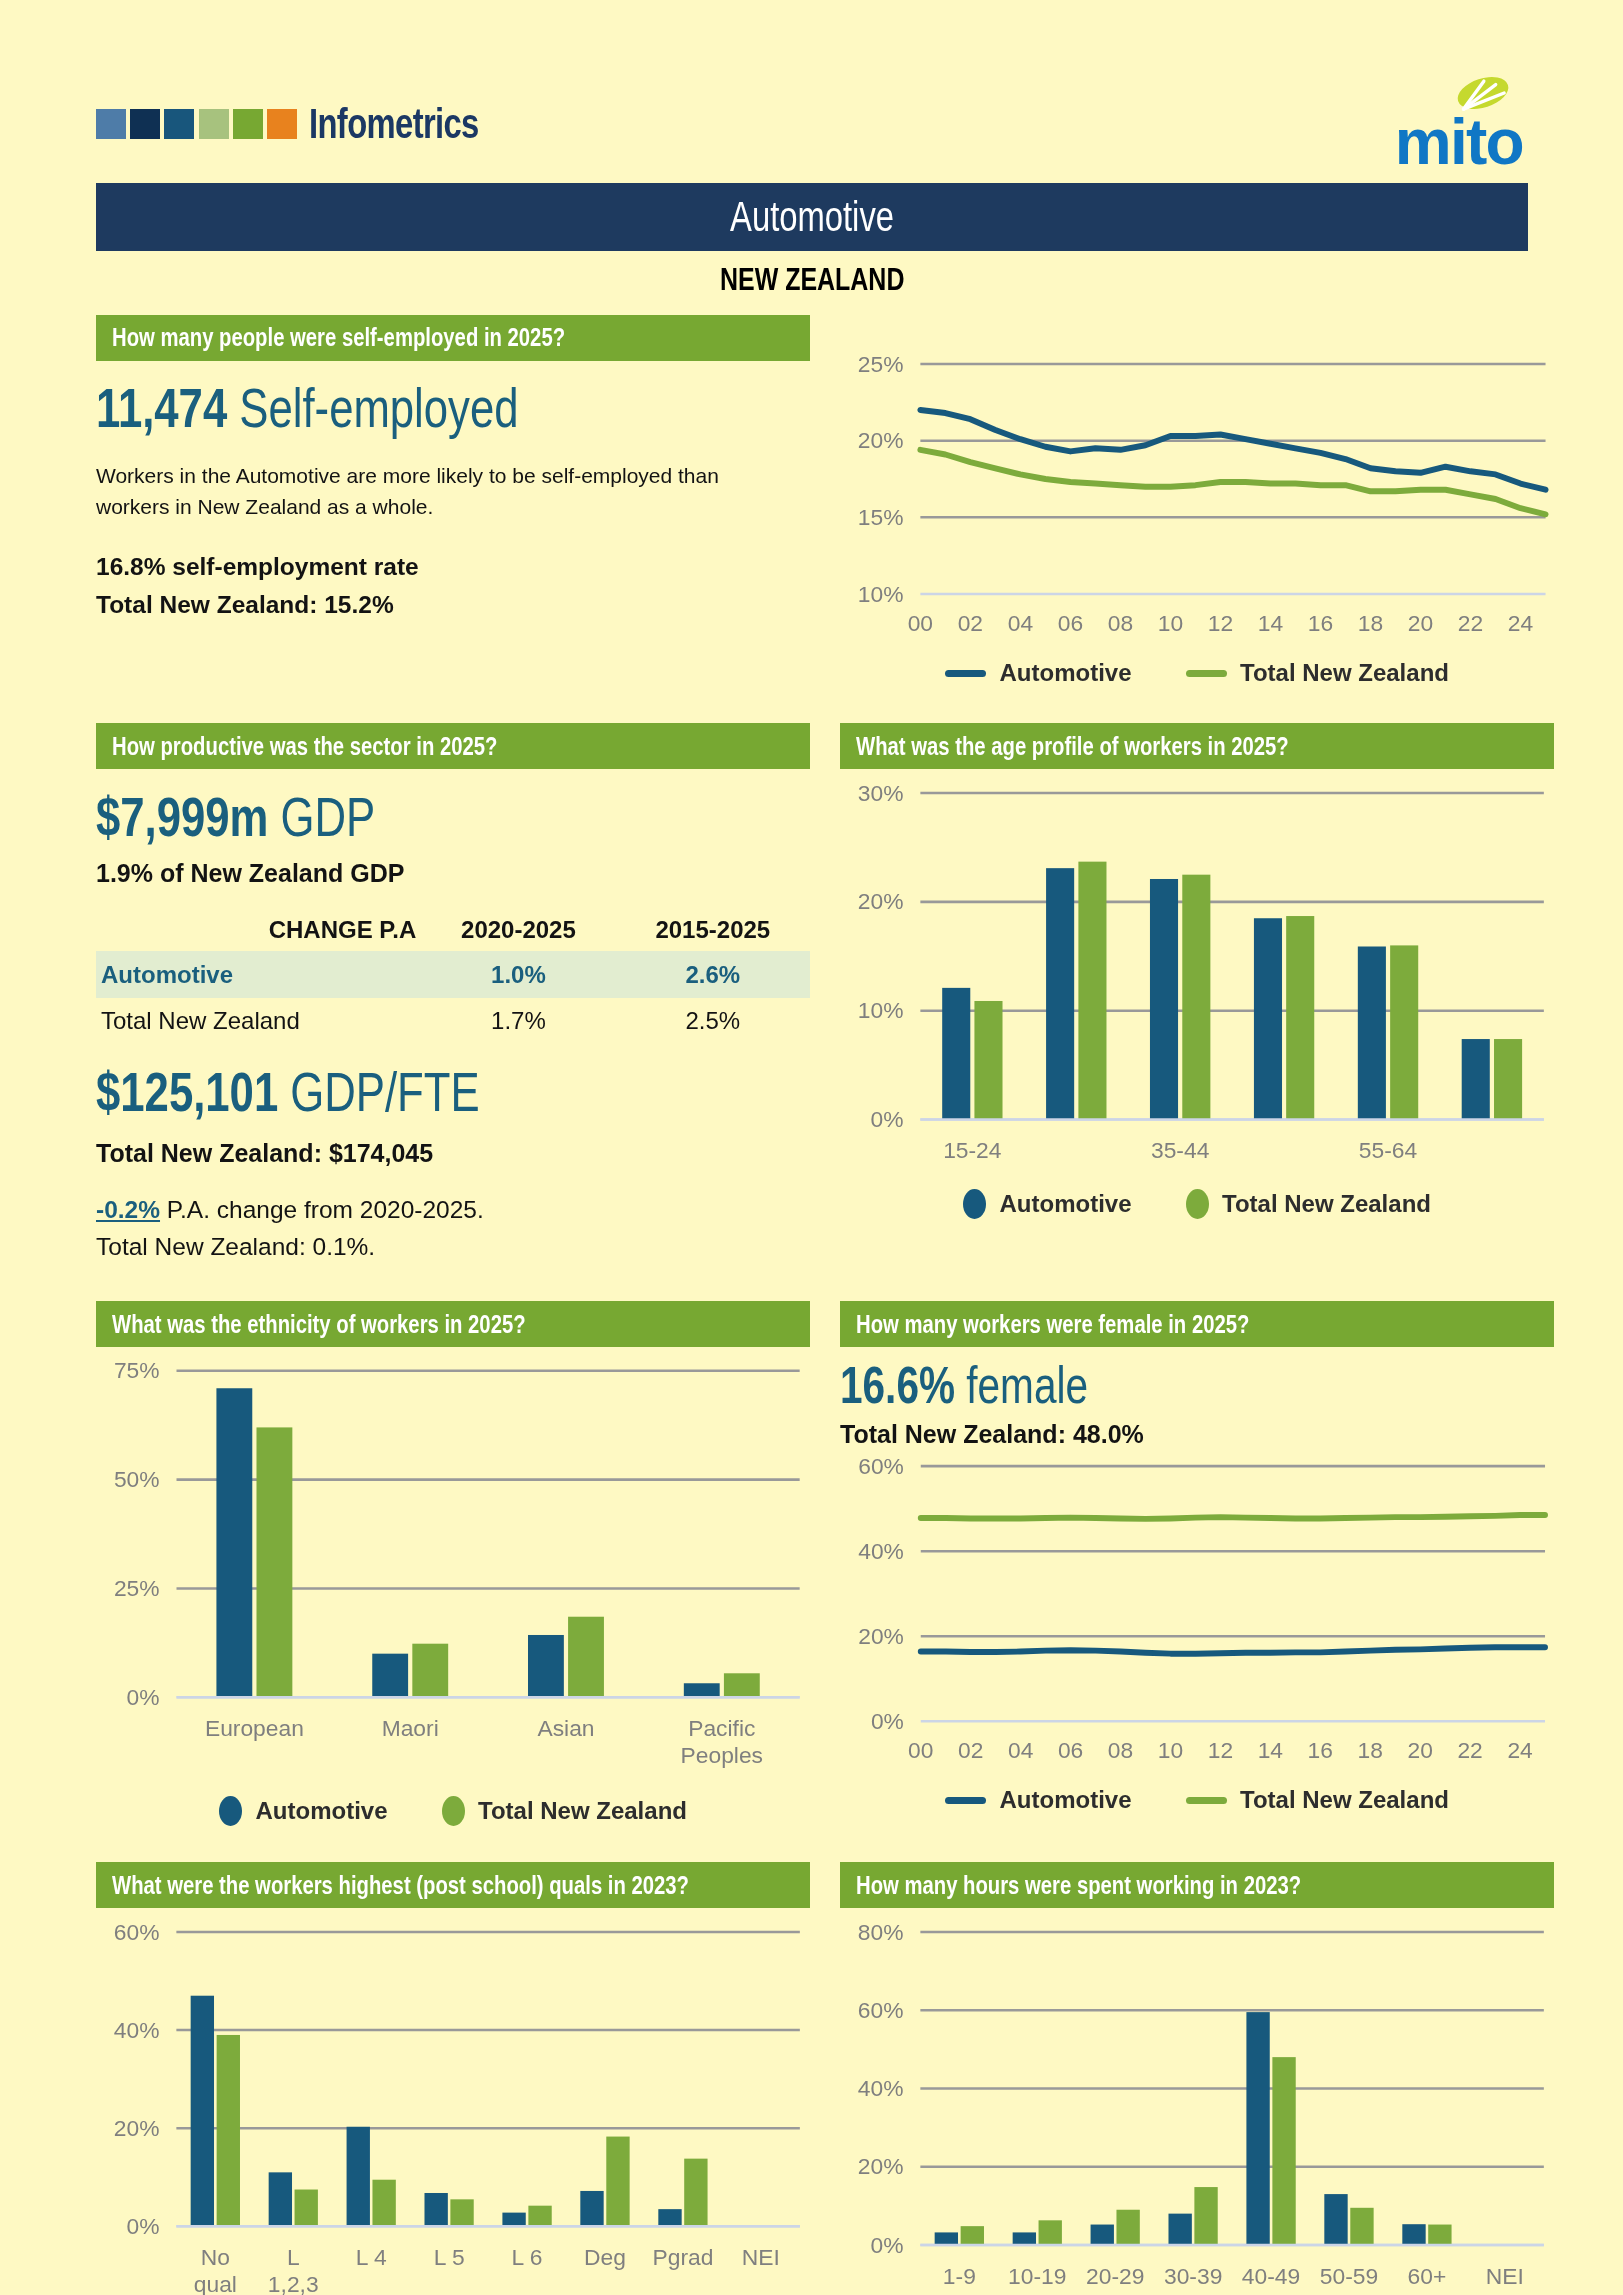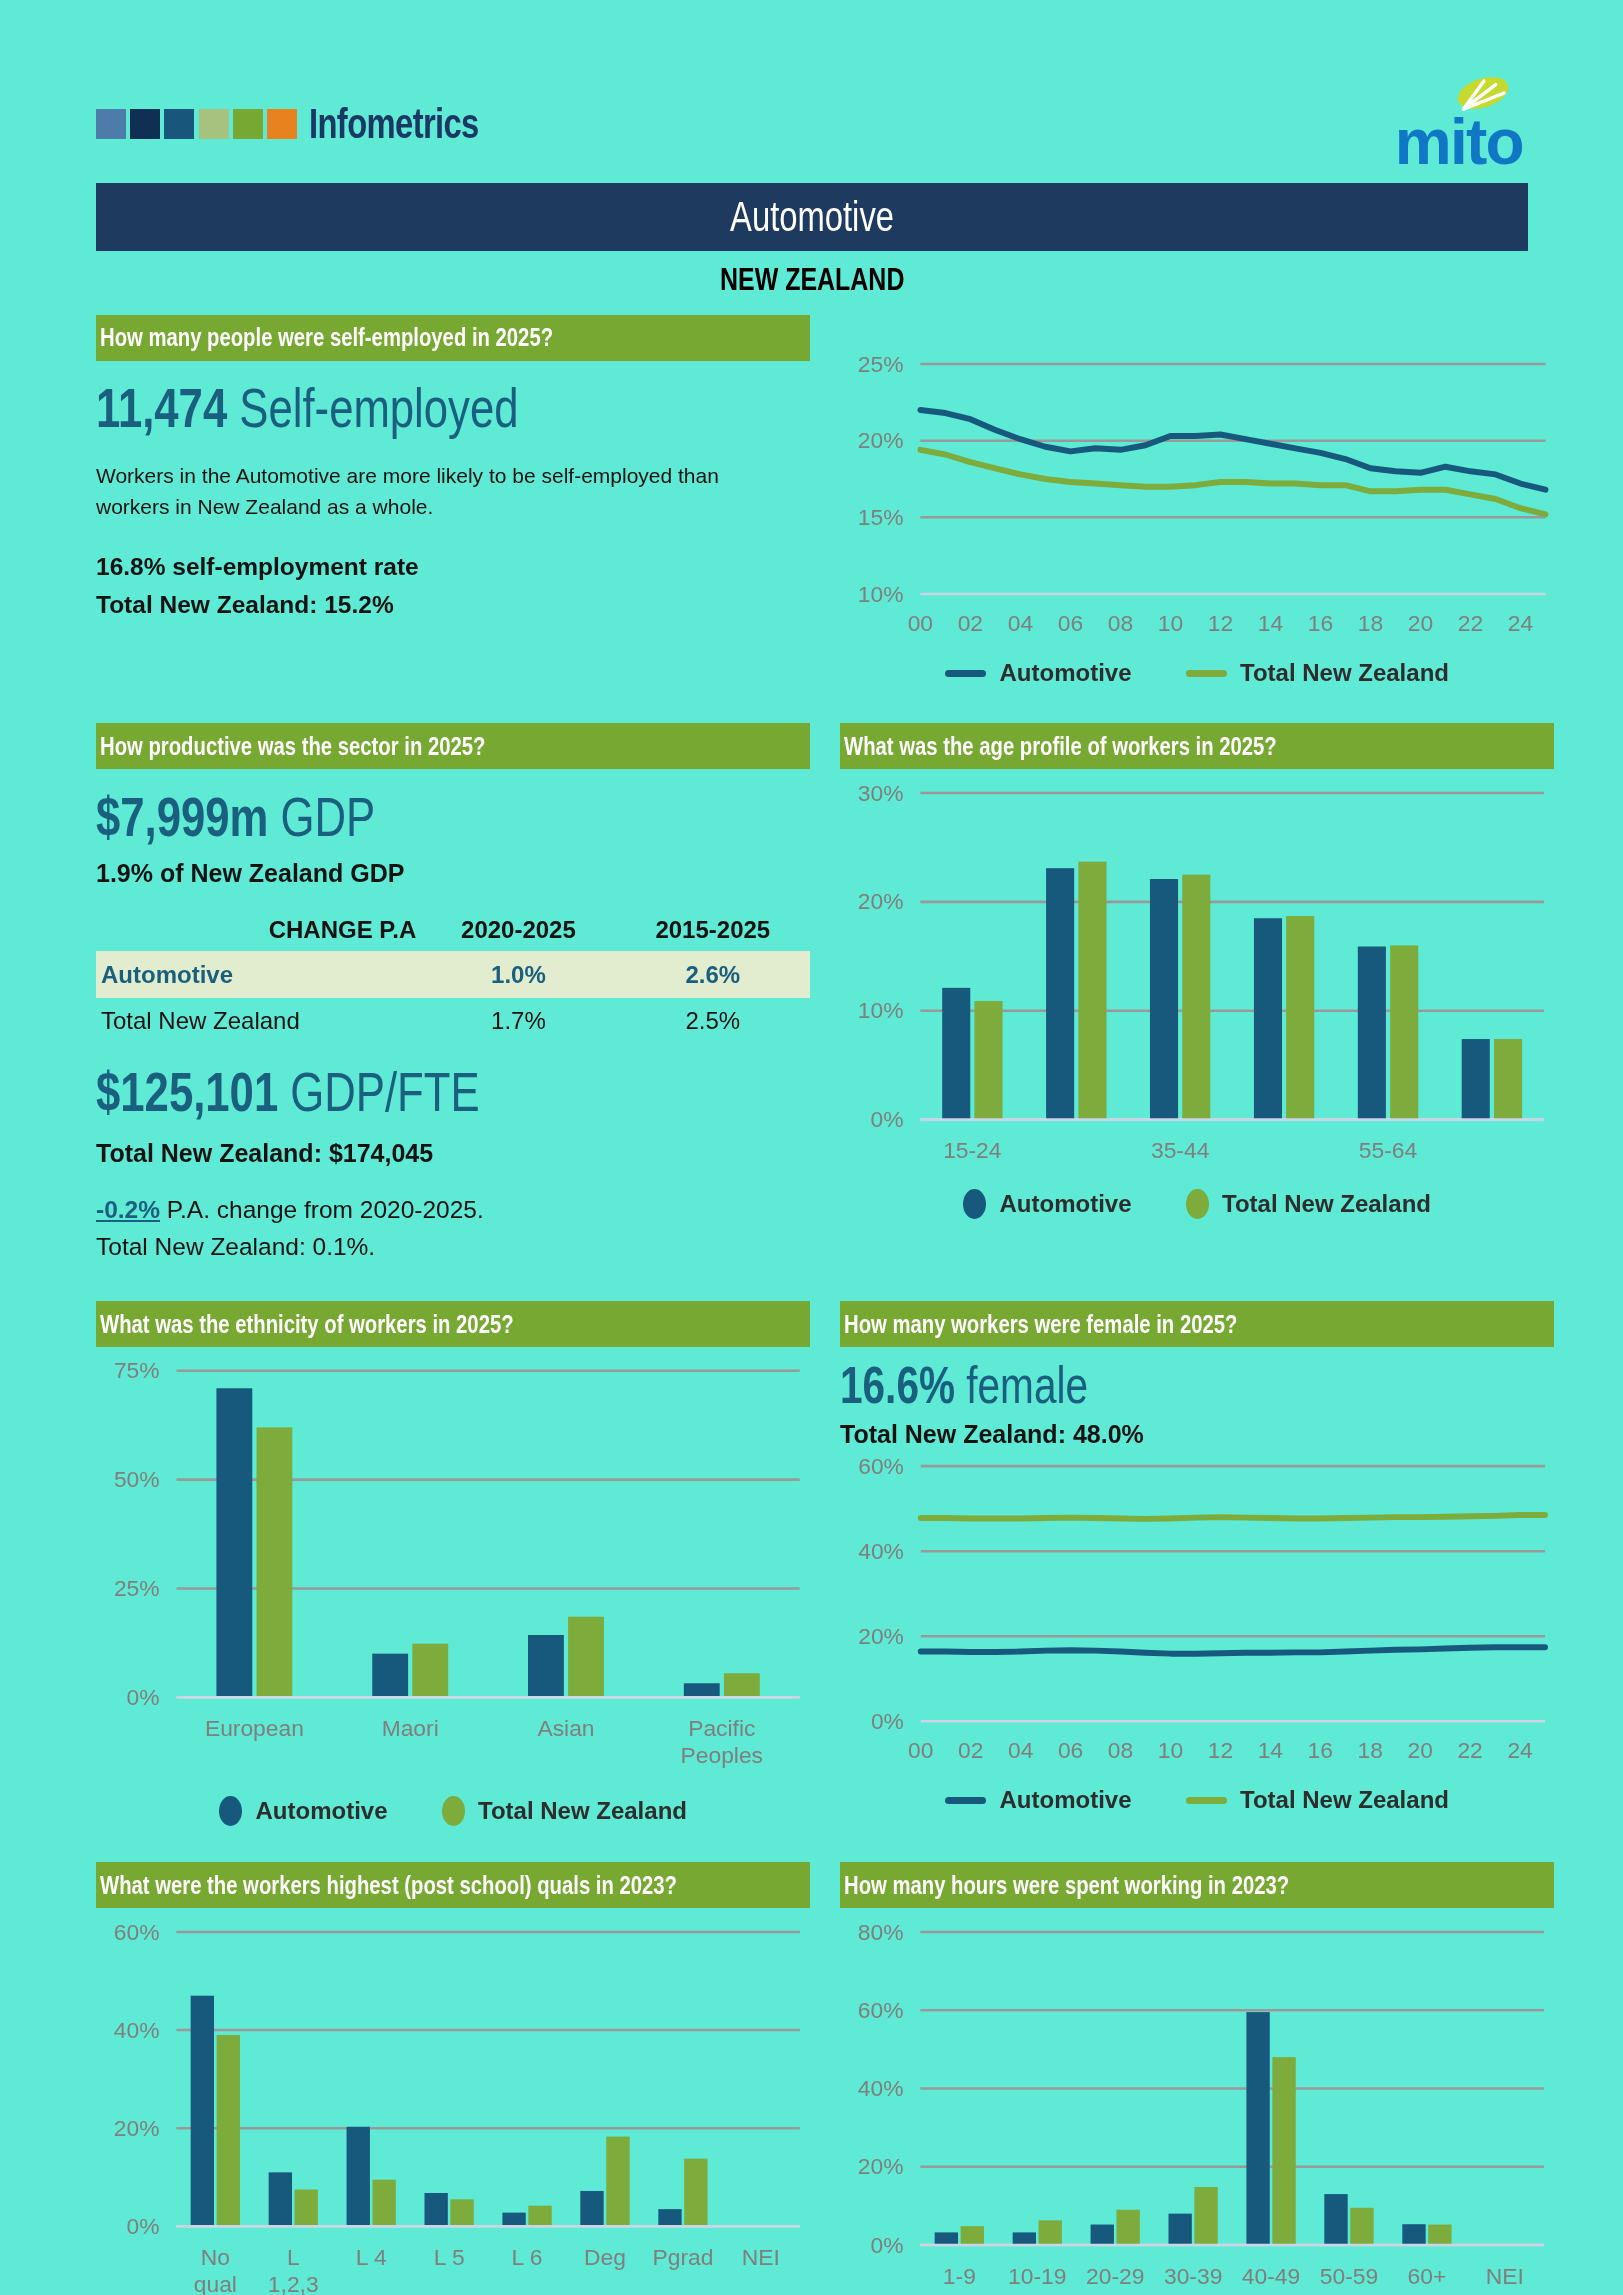--- a/index.html
+++ b/index.html
@@ -1,37 +1,37 @@
 <!DOCTYPE html>
 <html style="font-size:13.5px"><head>
 <meta charset="utf-8">
 <style>
   html,body{margin:0;padding:0;background:#fff;}
   body{font-family:"Liberation Sans",sans-serif;color:#111;}
-  .page{width:1624px;height:2295px;position:relative;background:#5eead4;overflow:hidden;}
+  .page{width:1624px;height:2295px;position:relative;background:#fef9c3;overflow:hidden;}
   .cond{display:inline-block;transform:scaleX(0.78);transform-origin:left center;white-space:nowrap;}
   .cond-c{display:inline-block;transform:scaleX(0.78);transform-origin:center center;white-space:nowrap;}
 
   .top{margin:78px 96px 0;height:91px;display:flex;justify-content:space-between;align-items:center;}
   .logo-info{display:flex;align-items:center;gap:12px;}
   .squares{display:flex;gap:4.2px;}
   .sq{width:30px;height:30px;display:inline-block;}
   .info-word{font-size:42px;font-weight:700;color:#1b3864;letter-spacing:-0.8px;}
   .logo-mito{position:relative;height:91px;display:flex;align-items:flex-end;padding-right:5px;}
   .mito-word{font-size:64px;font-weight:700;color:#1077c5;line-height:0.85;letter-spacing:-1.7px;}
   .leaf{position:absolute;top:-8.5px;right:12px;}
 
   .banner{margin:13.5px 96px 0;height:68px;background:#1e3a5f;display:flex;align-items:center;justify-content:center;}
   .banner-text{color:#fff;font-size:42px;font-weight:500;}
   .region{margin-top:10px;text-align:center;}
   .region-text{font-size:32px;font-weight:700;color:#000;}
 
   .grid{margin:17px 96px 0;display:grid;grid-template-columns:714px 714px;column-gap:30px;row-gap:36px;align-items:start;}
 
-  .sec-h{background:#77a832;height:46px;display:flex;align-items:center;padding-left:4px;}
+  .sec-h{background:#77a832;height:46px;display:flex;align-items:center;padding-left:16px;}
   .sec-h .cond{color:#fff;font-size:26px;font-weight:700;}
 
   .bigstat{margin-top:18.6px;color:#1a5f7e;font-size:56px;line-height:1.05;}
   .bigstat .bv{font-weight:700;}
   .bigstat .bl{font-weight:400;}
   .para{margin-top:22px;font-size:21px;line-height:1.5;color:#131313;width:96%;}
   .boldlines{margin-top:25px;font-size:24.5px;font-weight:700;line-height:1.55;color:#131313;}
 
   .gdpshare{margin-top:12px;font-size:25px;font-weight:700;color:#131313;}
   .ptable{width:100%;border-collapse:collapse;margin-top:22px;font-size:24px;}

